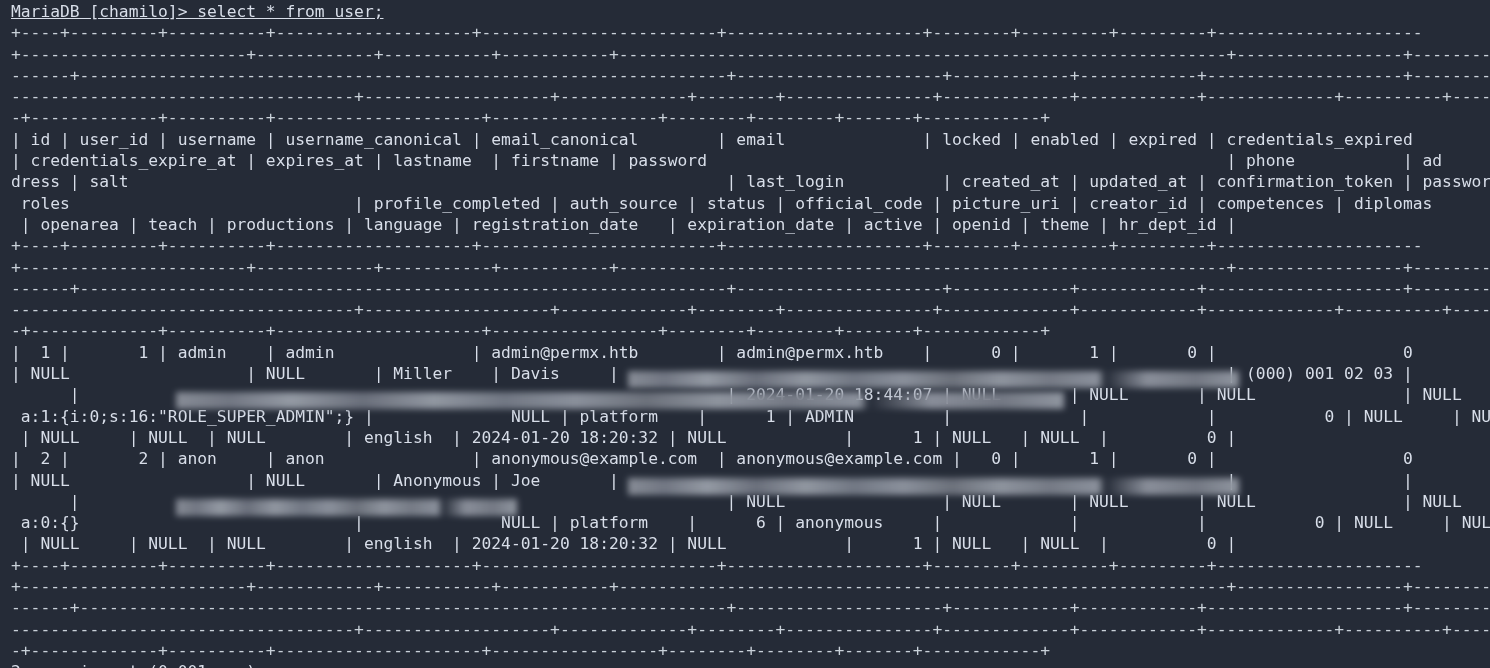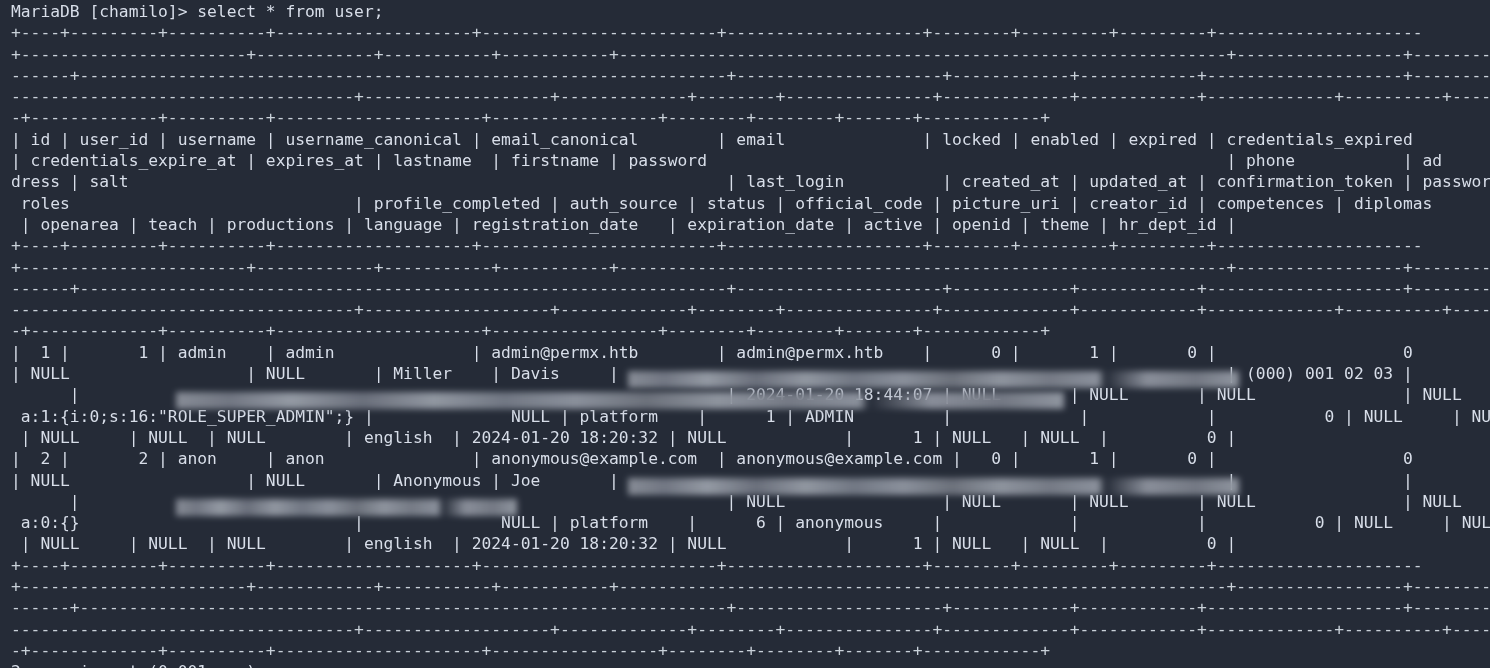--- a/index.html
+++ b/index.html
@@ -37,20 +37,21 @@
   .line {
     white-space: pre;
     height: 21.3px;
     font-family: "DejaVu Sans Mono", "Liberation Mono", monospace;
   }
   .sep {
     color: #c9d1d9;
   }
   .prompt-line {
     color: #d8dee9;
+    text-decoration: underline;
   }
   
   .redact {
     position: absolute;
     background: linear-gradient(90deg,
         #8d929c 0%, #767b87 6%, #9aa0aa 13%, #6e737f 21%,
         #979da7 29%, #767c88 37%, #9096a1 45%, #70757f 53%,
         #949aa4 61%, #7a7f8a 69%, #9197a2 77%, #73788300 78%,
         #8f949f 85%, #787d88 93%, #969ca6 100%);
     filter: blur(3.2px);

